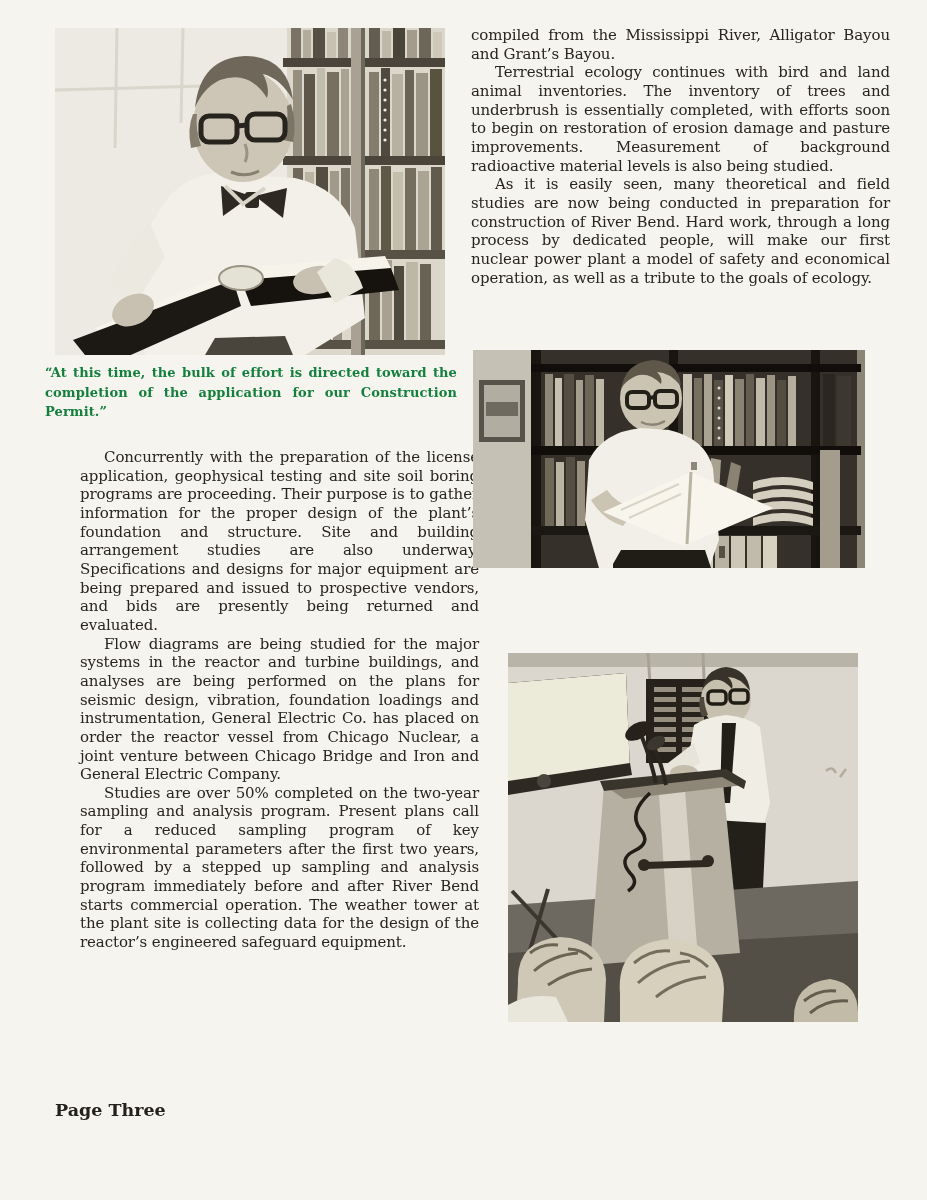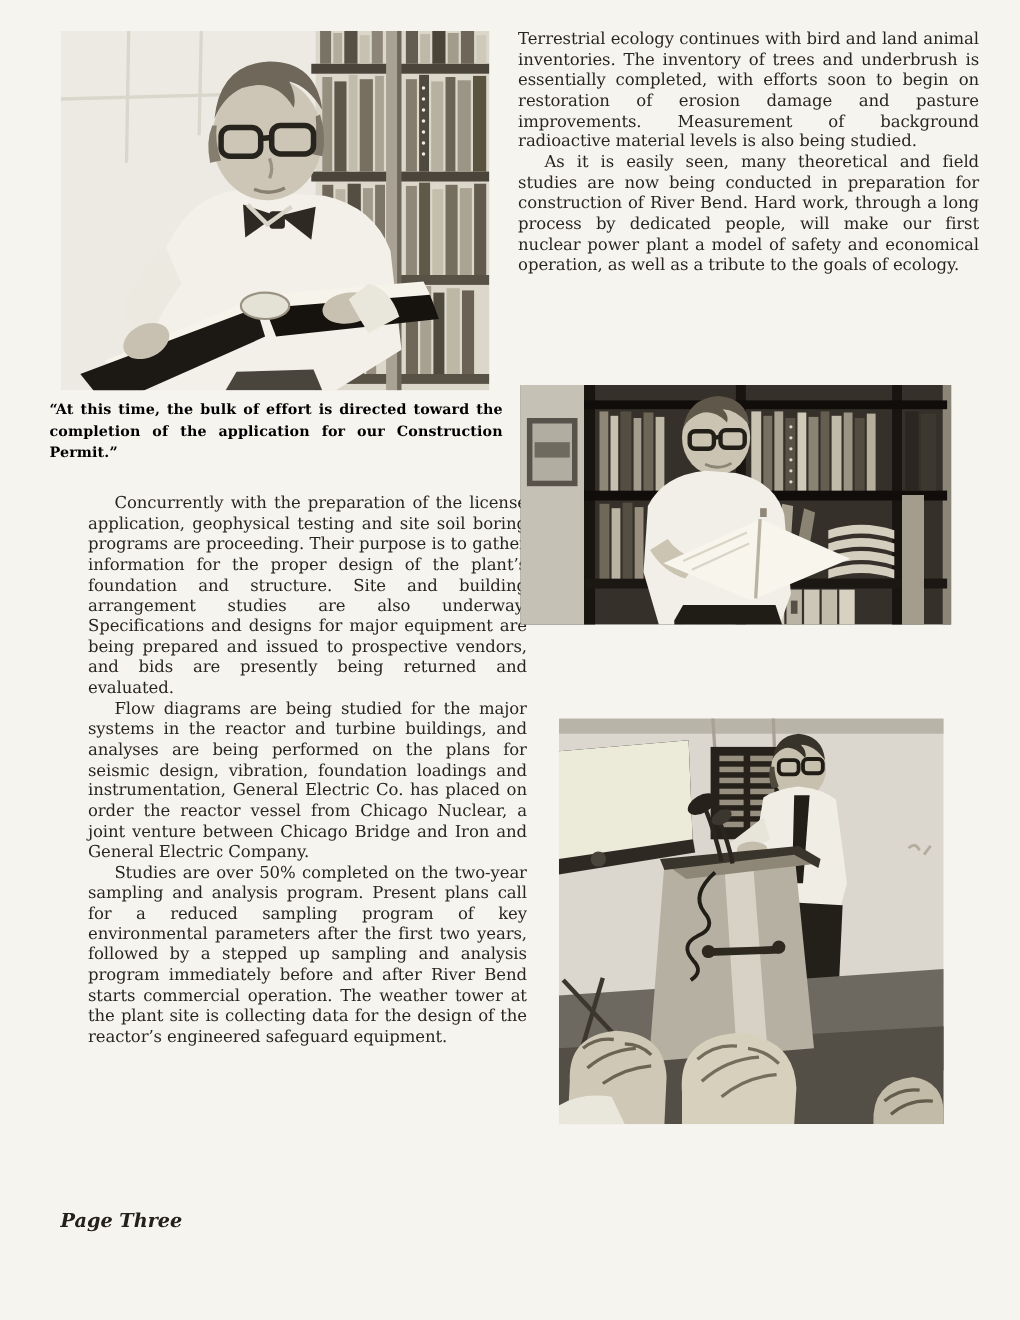--- a/index.html
+++ b/index.html
@@ -15,39 +15,38 @@
 
   .photo { position: absolute; overflow: hidden; }
   .photo svg { display: block; width: 100%; height: 100%; }
 
   .caption {
     position: absolute;
     font-size: 13px;
     font-weight: bold;
     line-height: 19.5px;
     text-align: justify;
-    color: #000000;
+    color: #15803d;
     letter-spacing: 0.1px;
   }
 
   .body-text {
     position: absolute;
     font-size: 15px;
     line-height: 18.65px;
     text-align: justify;
     letter-spacing: -0.1px;
   }
   .body-text p { margin: 0; text-indent: 1.6em; }
   .no-first-indent p:first-child { text-indent: 0; }
 
   .footer {
     position: absolute;
     left: 55px; top: 1100px;
     font-size: 17.5px;
-    font-style: italic;
     font-weight: 600;
     color: #24201c;
   }
 </style>
 </head>
 <body>
 
 <div class="page">
 
   <div class="photo" style="left:55px; top:28px; width:390px; height:327px;" aria-label="man-in-glasses-and-bow-tie-reading-large-book-beside-library-shelves">
@@ -185,20 +184,21 @@
 
   <div class="body-text" style="left:57px; top:448px; width:399px;margin-left:23px;">
       <p>Concurrently with the preparation of the license application, geophysical testing and site soil boring programs are proceeding.  Their purpose is to gather information for the proper design of the plant’s foundation and structure.  Site and building arrangement studies are also underway.  Specifications and designs for major equipment are being prepared and issued to prospective vendors, and bids are presently being returned and evaluated.</p>
       <p>Flow diagrams are being studied for the major systems in the reactor and turbine buildings, and analyses are being performed on the plans for seismic design, vibration, foundation loadings and instrumentation, General Electric Co. has placed on order the reactor vessel from Chicago Nuclear, a joint venture between Chicago Bridge and Iron and General Electric Company.</p>
       <p>Studies are over 50% completed on the two-year sampling and analysis program.  Present plans call for a reduced sampling program of key environmental parameters after the first two years, followed by a stepped up sampling and analysis program immediately before and after River Bend starts commercial operation.  The weather tower at the plant site is collecting data for the design of the reactor’s engineered safeguard equipment.</p>
     </div>
 
   <div class="footer">Page Three</div>
 
   <div class="body-text no-first-indent" style="left:471px; top:26px; width:419px;">
+      <p>compiled from the Mississippi River, Alligator Bayou and Grant’s Bayou.</p>
       <p>Terrestrial ecology continues with bird and land animal inventories.  The inventory of trees and underbrush is essentially completed, with efforts soon to begin on restoration of erosion damage and pasture improvements.  Measurement of background radioactive material levels is also being studied.</p>
       <p>As it is easily seen, many theoretical and field studies are now being conducted in preparation for construction of River Bend.  Hard work, through a long process by dedicated people, will make our first nuclear power plant a model of safety and economical operation, as well as a tribute to the goals of ecology.</p>
     </div>
 
   <div class="photo" style="left:473px; top:350px; width:392px; height:218px;" aria-label="man-in-glasses-and-bow-tie-reading-papers-in-front-of-bookshelves">
     <svg viewBox="0 0 392 218" preserveAspectRatio="none">
 
       <rect x="0" y="0" width="392" height="218" fill="#35312a"></rect>
 
       <rect x="0" y="0" width="58" height="218" fill="#c6c1b5"></rect>

